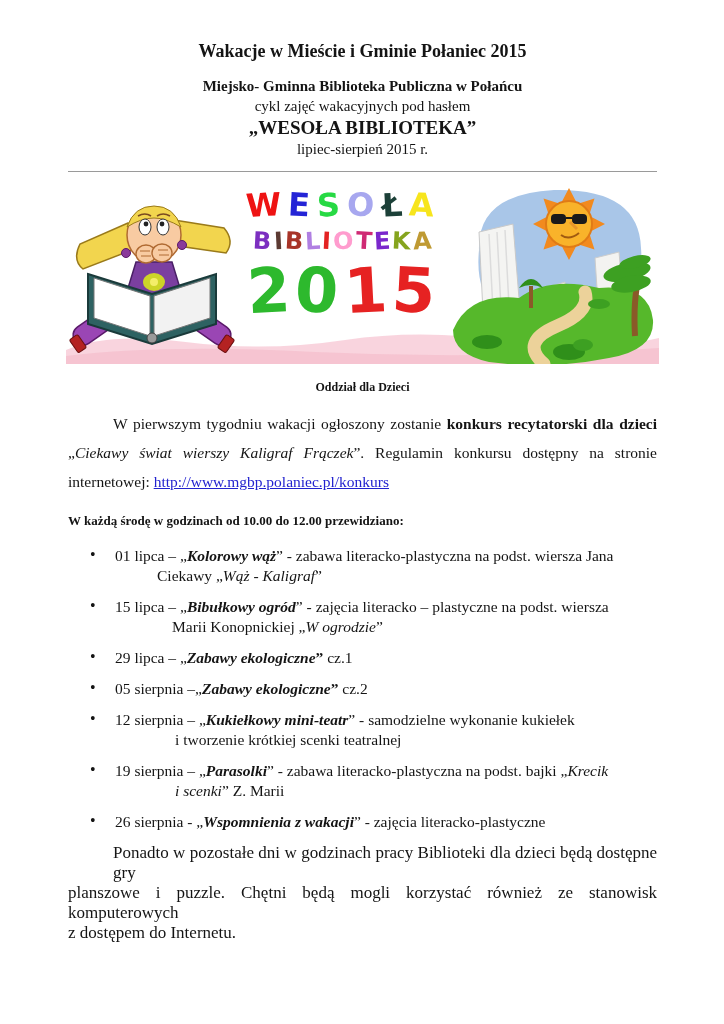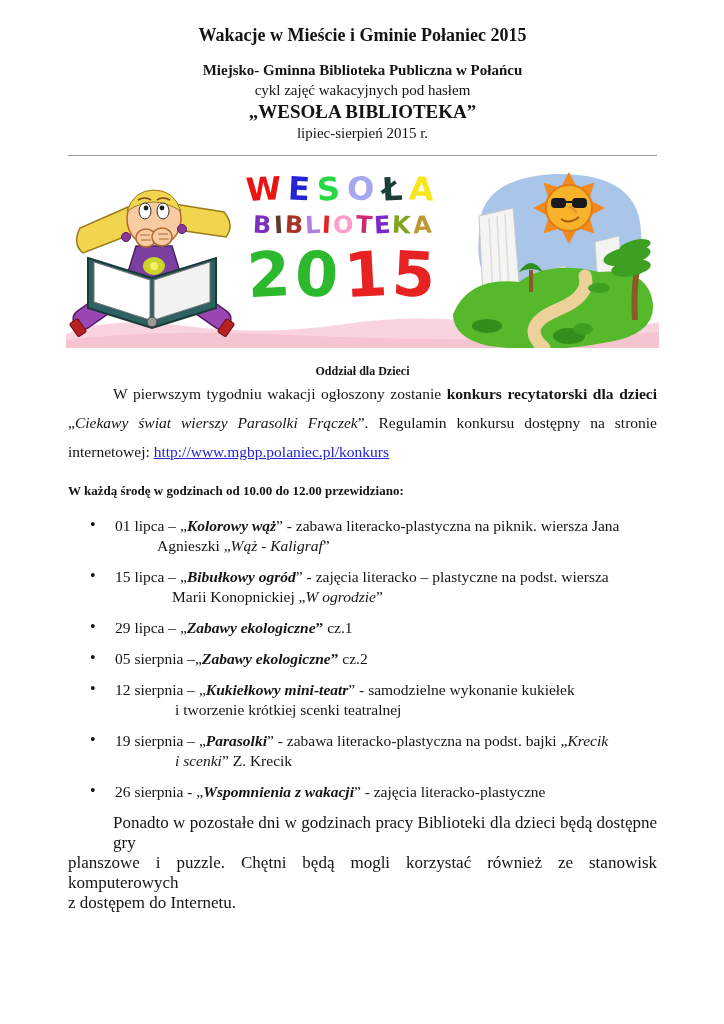--- a/index.html
+++ b/index.html
@@ -1,21 +1,21 @@
 <!DOCTYPE html>
 <html><head>
 <meta charset="utf-8">
 <style>
   html,body{margin:0;padding:0;}
   body{
     width:724px;height:1024px;background:#ffffff;
     font-family:"Liberation Serif",serif;color:#141414;
     overflow:hidden;
   }
-  .page{padding:24px 67px 0 68px;}
+  .page{padding:40px 67px 0 68px;}
 
   
   .hdr{text-align:center;}
   .h-title{font-size:18px;font-weight:bold;line-height:23px;margin-bottom:13px;}
   .h-sub{font-size:15px;line-height:20px;}
   .h-sub.bold{font-weight:bold;}
   .h-slogan{font-size:19px;font-weight:bold;line-height:23px;}
   .rule{border-top:1.5px solid #9a9a9a;margin:12px 0 8px 0;}
 
   
@@ -28,21 +28,21 @@
   .w1{font-size:32px;letter-spacing:7px;line-height:40px;}
   .w2{font-size:24px;letter-spacing:2px;line-height:33px;}
   .yr{font-size:62px;letter-spacing:5px;line-height:66px;}
   .bl{display:inline-block;}
   .w1 .bl:nth-child(odd),.w2 .bl:nth-child(even),.yr .bl:nth-child(odd){transform:rotate(-3deg);}
   .w1 .bl:nth-child(even),.w2 .bl:nth-child(odd),.yr .bl:nth-child(even){transform:rotate(3deg);}
   .band{position:absolute;left:0;bottom:0;width:100%;height:44px;z-index:0;}
 
   
   .sec-head{text-align:center;font-weight:bold;font-size:12px;margin-top:16px;}
-  .intro{font-size:15.5px;}
+  .intro{margin-top:14px;font-size:15.5px;}
   .intro .tline{line-height:29px;}
   .tline.just{text-align:justify;text-align-last:justify;}
   .sched-head{font-weight:bold;font-size:13px;margin-top:17px;}
   .bullets{margin-top:17px;font-size:15.5px;}
   .bitem{display:flex;padding-left:22px;margin-bottom:11px;}
   .bmark{width:25px;flex:none;}
   .bmark::before{content:"\2022";font-size:16px;}
   .bcontent{flex:1;}
   .bcontent .tline{line-height:20px;}
   .outro{font-size:17px;margin-top:6px;}
@@ -142,32 +142,32 @@
     <svg class="band" viewBox="0 0 595 44" preserveAspectRatio="none">
       <path d="M0,30 Q40,12 120,22 Q200,32 280,20 Q360,8 450,22 Q530,34 595,18 L595,44 L0,44 Z" fill="#f8cdd8" opacity="0.85"></path>
       <path d="M0,36 Q100,24 250,32 Q420,40 595,28 L595,44 L0,44 Z" fill="#f3b9c8" opacity="0.6"></path>
     </svg>
   </div>
 
   <div class="sec-head">Oddział dla Dzieci</div>
 
   <div class="intro">
       <div class="tline just" style="padding-left: 45px;"><span>W pierwszym tygodniu wakacji  ogłoszony zostanie </span><span class="b">konkurs recytatorski dla dzieci</span></div>
-      <div class="tline just"><span>„</span><span class="i">Ciekawy świat wierszy Parasolki Frączek</span><span>”. Regulamin konkursu dostępny na stronie</span></div>
+      <div class="tline just"><span>„</span><span class="i">Ciekawy świat wierszy Kaligraf Frączek</span><span>”. Regulamin konkursu dostępny na stronie</span></div>
       <div class="tline"><span>internetowej: </span><span class="lnk">http://www.mgbp.polaniec.pl/konkurs</span></div>
     </div>
 
   <div class="sched-head">W każdą środę w godzinach od 10.00 do 12.00 przewidziano:</div>
 
   <div class="bullets">
       <div class="bitem">
         <span class="bmark"></span>
         <div class="bcontent">
-          <div class="tline"><span>01 lipca – „</span><span class="b i">Kolorowy wąż</span><span>” - zabawa literacko-plastyczna na piknik. wiersza Jana</span></div>
-          <div class="tline" style="padding-left: 42px;"><span>Agnieszki „</span><span class="i">Wąż - Kaligraf</span><span>”</span></div>
+          <div class="tline"><span>01 lipca – „</span><span class="b i">Kolorowy wąż</span><span>” - zabawa literacko-plastyczna na podst. wiersza Jana</span></div>
+          <div class="tline" style="padding-left: 42px;"><span>Ciekawy „</span><span class="i">Wąż - Kaligraf</span><span>”</span></div>
         </div>
       </div>
       <div class="bitem">
         <span class="bmark"></span>
         <div class="bcontent">
           <div class="tline"><span>15 lipca – „</span><span class="b i">Bibułkowy ogród</span><span>” - zajęcia literacko – plastyczne na podst. wiersza</span></div>
           <div class="tline" style="padding-left: 57px;"><span>Marii  Konopnickiej „</span><span class="i">W ogrodzie</span><span>”</span></div>
         </div>
       </div>
       <div class="bitem">
@@ -186,21 +186,21 @@
         <span class="bmark"></span>
         <div class="bcontent">
           <div class="tline"><span>12 sierpnia –  „</span><span class="b i">Kukiełkowy mini-teatr</span><span>” - samodzielne wykonanie kukiełek</span></div>
           <div class="tline" style="padding-left: 60px;"><span>i tworzenie krótkiej scenki teatralnej</span></div>
         </div>
       </div>
       <div class="bitem">
         <span class="bmark"></span>
         <div class="bcontent">
           <div class="tline"><span>19 sierpnia –  „</span><span class="b i">Parasolki</span><span>” - zabawa literacko-plastyczna na podst. bajki „</span><span class="i">Krecik</span></div>
-          <div class="tline" style="padding-left: 60px;"><span class="i">i scenki</span><span>” Z. Krecik</span></div>
+          <div class="tline" style="padding-left: 60px;"><span class="i">i scenki</span><span>” Z. Marii</span></div>
         </div>
       </div>
       <div class="bitem">
         <span class="bmark"></span>
         <div class="bcontent">
           <div class="tline"><span>26 sierpnia - „</span><span class="b i">Wspomnienia z wakacji</span><span>” - zajęcia literacko-plastyczne</span></div>
         </div>
       </div>
     </div>
 

